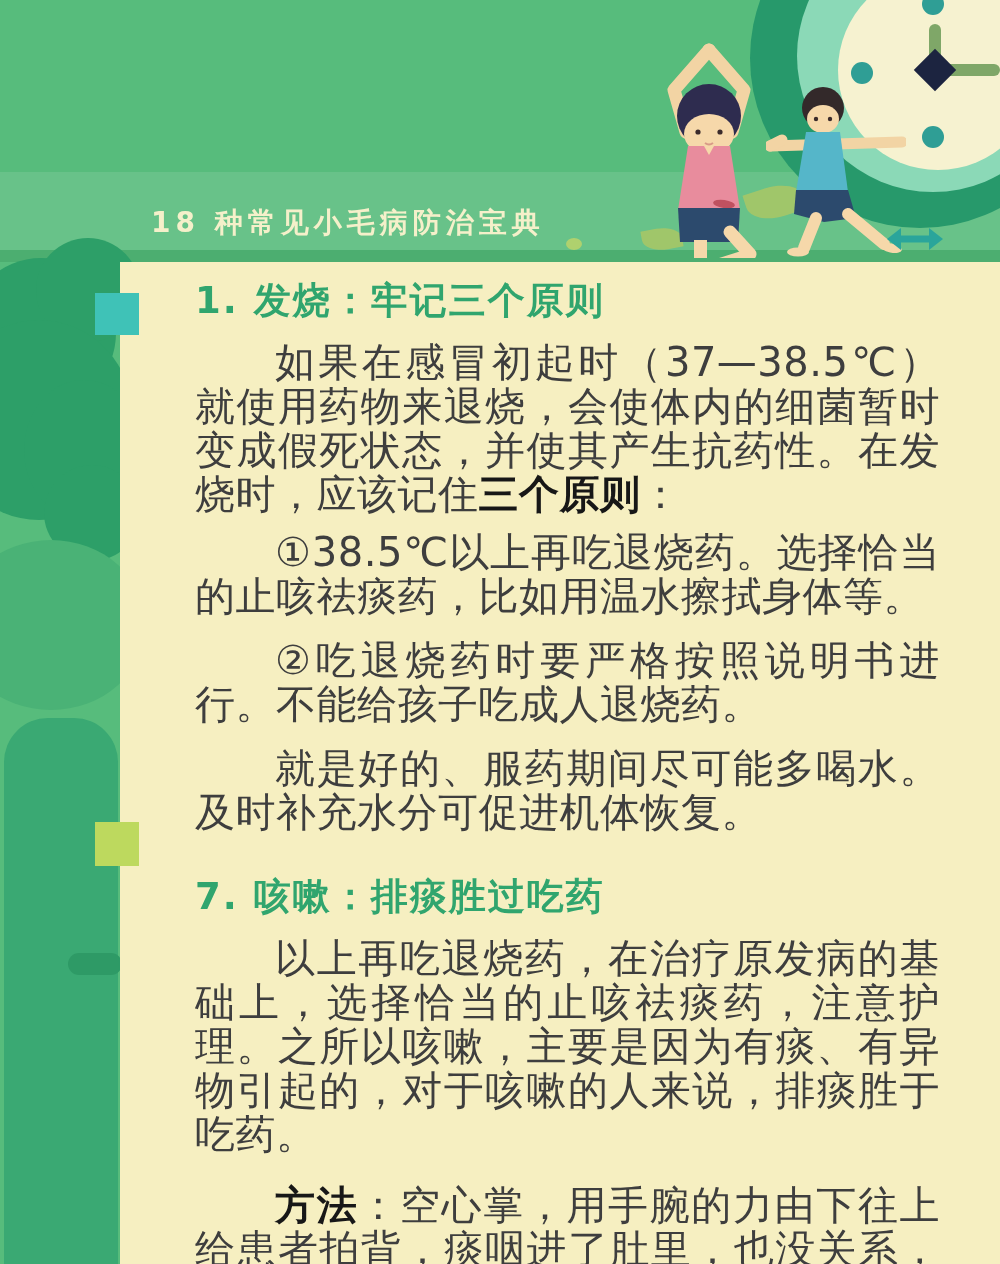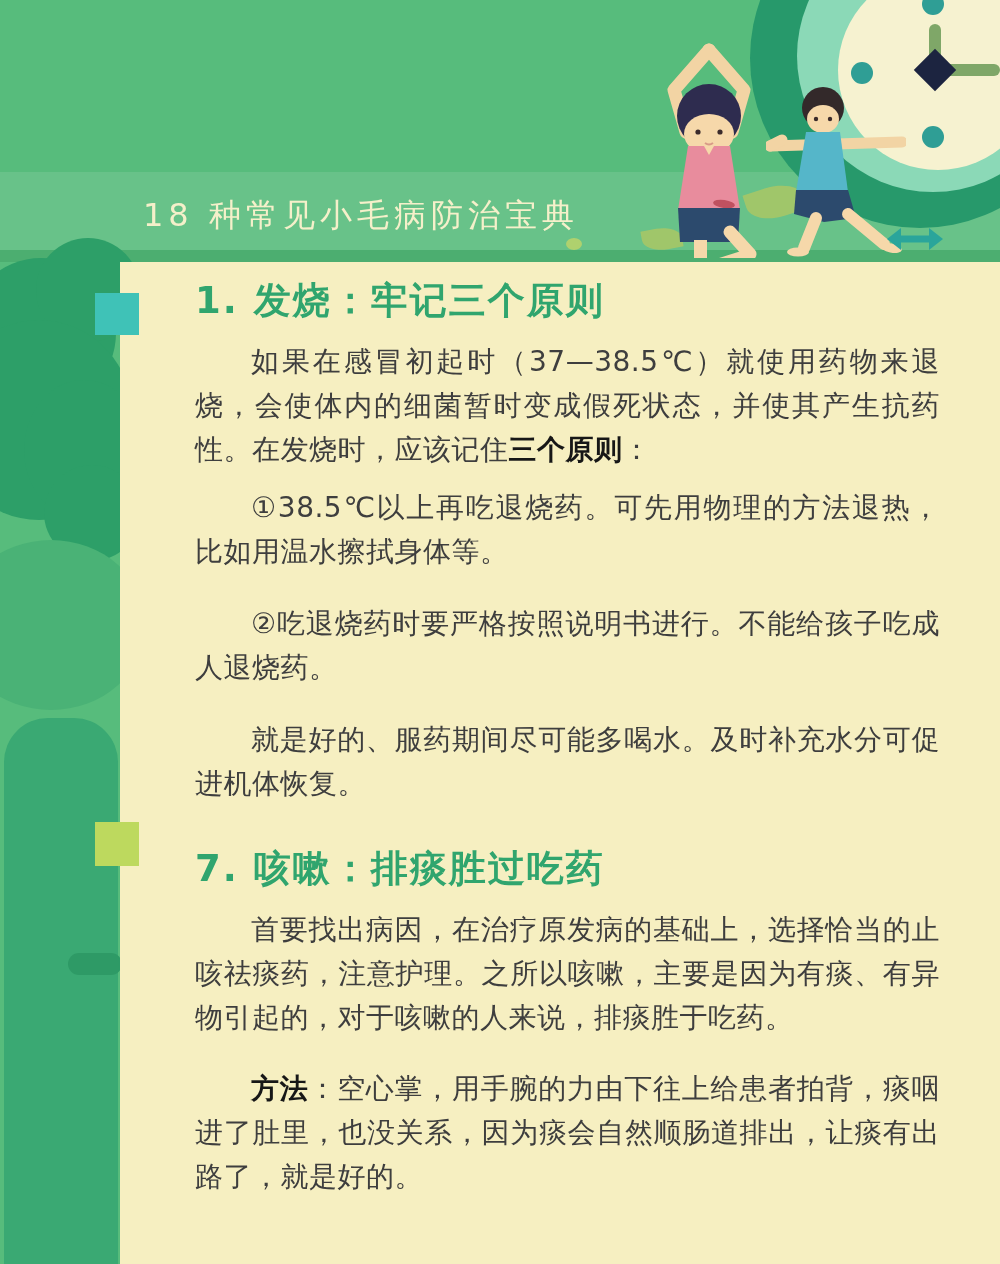--- a/index.html
+++ b/index.html
@@ -9,22 +9,22 @@
     font-family:"DejaVu Sans","Liberation Sans",sans-serif;
   }
   .poster{position:absolute;inset:0;overflow:hidden;}
 
   
   .band{position:absolute;left:0;top:172px;width:1000px;height:78px;
         background:rgba(255,255,255,0.10);}
   .band-shadow{position:absolute;left:0;top:250px;width:1000px;height:12px;
         background:rgba(0,70,35,0.12);}
   .title{
-    position:absolute;left:135px;top:184px;margin:8px;
-    font-size:32px;line-height:46px;font-weight:normal;
+    position:absolute;left:135px;top:184px;margin:16px;
+    font-size:28px;line-height:46px;font-weight:bold;
     color:#f5f0ca;letter-spacing:5px;white-space:nowrap;z-index:4;
   }
   svg.deco{position:absolute;display:block;}
   .clock{left:750px;top:0;width:250px;height:260px;z-index:1;}
   .girl{left:644px;top:40px;width:130px;height:218px;z-index:2;}
   .boy{left:766px;top:86px;width:140px;height:172px;z-index:2;}
   .dumbbell{left:886px;top:226px;width:58px;height:26px;z-index:2;}
   .leaf{position:absolute;background:#a6c767;opacity:.9;z-index:1;}
   .leaf1{left:746px;top:186px;width:58px;height:32px;border-radius:0 60% 0 60%;transform:rotate(-18deg);}
   .leaf2{left:642px;top:228px;width:40px;height:22px;border-radius:0 60% 0 60%;transform:rotate(-10deg);}
@@ -48,25 +48,25 @@
     position:absolute;left:120px;top:262px;width:880px;height:1120px;
     background:#f6efc1;z-index:2;box-sizing:border-box;
     padding:16px 60px 0 75px;
   }
   .card h2{
     margin:0;font-size:37px;line-height:46px;font-weight:bold;
     color:#30a56e;letter-spacing:2px;
   }
   .card h2.second{margin-top:40px;}
   .card p{
-    margin:0;font-size:28px;line-height:44px;color:#3e3e3e;
+    margin:0;font-size:40px;line-height:44px;color:#3e3e3e;
     text-align:justify;text-indent:2em;letter-spacing:0.5px;
   }
   .card p.intro{margin-top:16px;}
-  .card p.point{margin-top:28px;}
+  .card p.point{margin-top:20px;}
   .card p.point.first{margin-top:14px;}
   .card p.method{margin-top:27px;}
   .card b{font-weight:bold;color:#171717;}
 
   
   .marker{position:absolute;z-index:5;}
   .marker-teal{left:95px;top:293px;width:44px;height:42px;background:#3fc2b7;}
   .marker-lime{left:95px;top:822px;width:44px;height:44px;background:#bdd95e;}
 </style>
 </head>
@@ -140,28 +140,28 @@
   <div class="leaf leaf2"></div>
   <div class="leaf leaf3"></div>
 
   <div class="band-shadow"></div>
   <h1 class="title">18 种常见小毛病防治宝典</h1>
 
   <div class="card">
     <section>
       <h2>1. 发烧：牢记三个原则</h2>
       <p class="intro"><span>如果在感冒初起时（37—38.5℃）就使用药物来退烧，会使体内的细菌暂时变成假死状态，并使其产生抗药性。在发烧时，应该记住</span><b>三个原则</b><span>：</span></p>
-      <p class="point first">①38.5℃以上再吃退烧药。可先用物理的方法退热，比如用温水擦拭身体等。</p>
+      <p class="point first">①38.5℃以上再吃退烧药。选择恰当的止咳祛痰药，比如用温水擦拭身体等。</p>
       <p class="point">②吃退烧药时要严格按照说明书进行。不能给孩子吃成人退烧药。</p>
       <p class="point">就是好的、服药期间尽可能多喝水。及时补充水分可促进机体恢复。</p>
     </section>
 
     <section>
       <h2 class="second">7. 咳嗽：排痰胜过吃药</h2>
-      <p class="intro">首要找出病因，在治疗原发病的基础上，选择恰当的止咳祛痰药，注意护理。之所以咳嗽，主要是因为有痰、有异物引起的，对于咳嗽的人来说，排痰胜于吃药。</p>
+      <p class="intro">以上再吃退烧药，在治疗原发病的基础上，选择恰当的止咳祛痰药，注意护理。之所以咳嗽，主要是因为有痰、有异物引起的，对于咳嗽的人来说，排痰胜于吃药。</p>
       <p class="method"><b>方法</b><span>：空心掌，用手腕的力由下往上给患者拍背，痰咽进了肚里，也没关系，因为痰会自然顺肠道排出，让痰有出路了，就是好的。</span></p>
     </section>
   </div>
 
   <div class="marker marker-teal"></div>
   <div class="marker marker-lime"></div>
 
 </div>
 
 </body></html>

